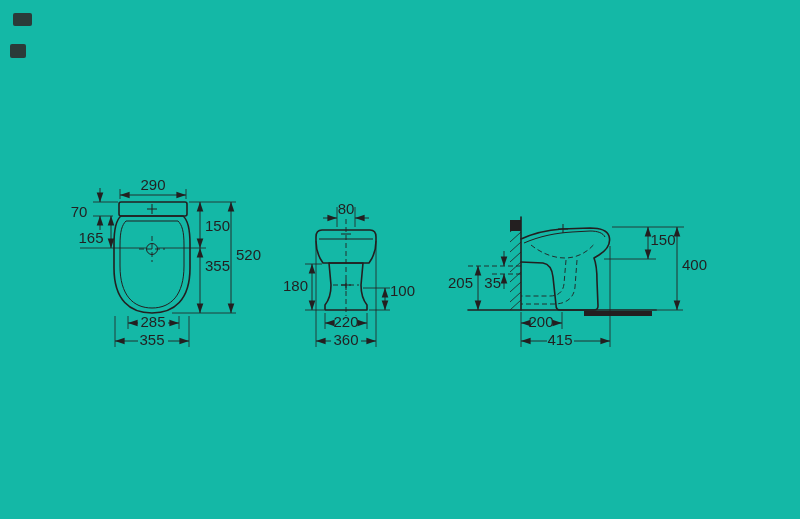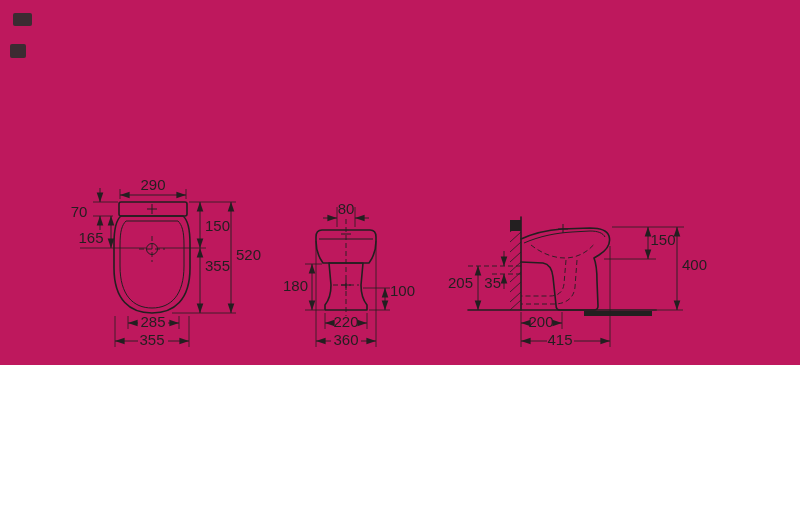--- a/index.html
+++ b/index.html
@@ -1,16 +1,16 @@
 <!DOCTYPE html>
 <html><head>
 <meta charset="utf-8">
 <style>
   html,body{margin:0;padding:0;background:#ffffff;}
-  .stage{position:relative;width:800px;height:365px;background:#be185d;overflow:hidden;
+  .stage{position:relative;width:800px;height:519px;background:#14b8a6;overflow:hidden;
          font-family:"Liberation Sans",sans-serif;}
   svg text{font-family:"Liberation Sans",sans-serif;font-size:15px;fill:#231f20;}
   .o{fill:none;stroke:#231f20;stroke-width:1.6;stroke-linejoin:round;stroke-linecap:round;}
   .t{fill:none;stroke:#231f20;stroke-width:1;}
   .e{fill:none;stroke:#231f20;stroke-width:0.8;}
   .d{fill:none;stroke:#231f20;stroke-width:0.9;}
   .h{fill:none;stroke:#231f20;stroke-width:0.9;stroke-dasharray:5 3;}
   .mark{fill:#2e2e2e;opacity:.9;}
 </style>
 </head>

